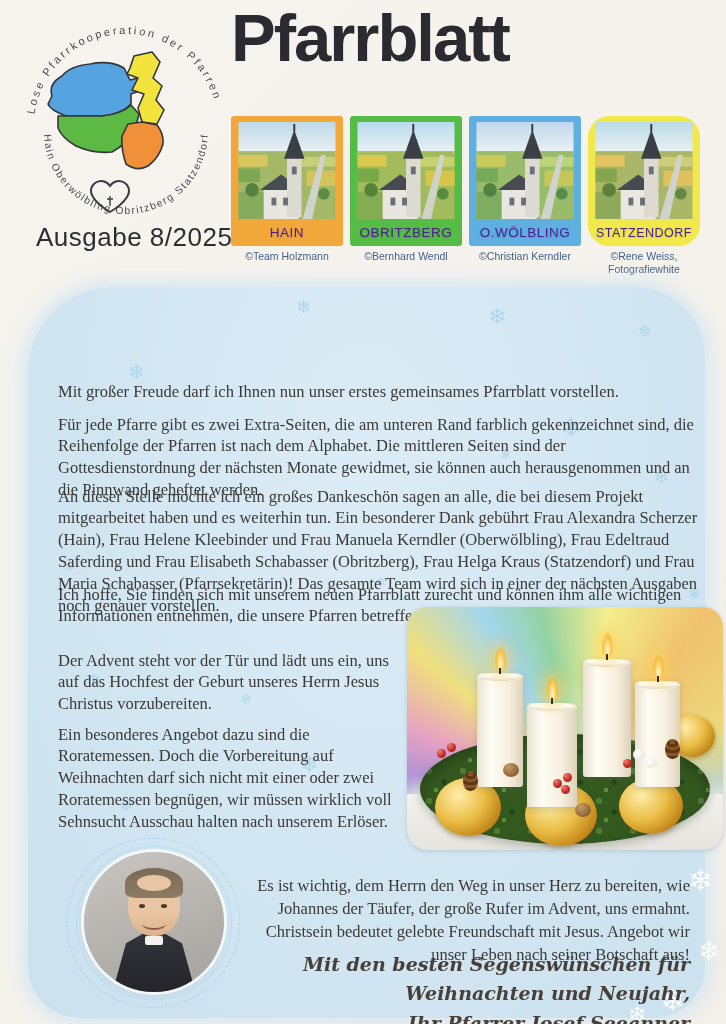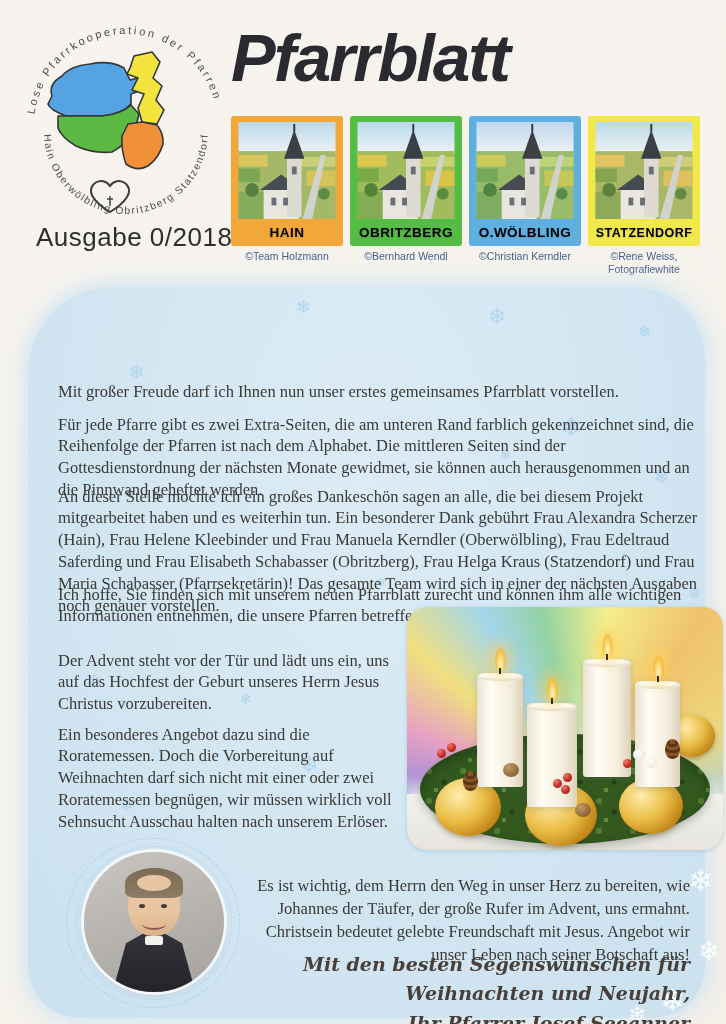--- a/index.html
+++ b/index.html
@@ -4,31 +4,31 @@
 <style>
   html,body{margin:0;padding:0;background:#888;}
   .page{
     position:relative;width:726px;height:1024px;margin:0 auto;
     background:linear-gradient(135deg,#f7f4ef 0%,#f5f2ec 60%,#f3efe9 100%);
     overflow:hidden;font-family:"Liberation Sans",sans-serif;
   }
   
   .logo{position:absolute;left:18px;top:4px;width:216px;height:228px;}
   .issue{position:absolute;left:36px;top:222px;font-size:26px;color:#2e2e30;letter-spacing:.5px;}
-  .title-block{position:absolute;left:231px;top:24px;width:480px;font-style:italic;}
+  .title-block{position:absolute;left:231px;top:4px;width:480px;}
   .main-title{margin:0;font-family:"Liberation Sans",sans-serif;font-weight:bold;
     font-size:67px;line-height:1;color:#2b2a30;letter-spacing:-2px;}
   .sub-title{margin:2px 0 0 2px;font-size:20px;color:#2b2a30;letter-spacing:6.5px;}
   
   .parish-row{position:absolute;left:231px;top:116px;display:flex;gap:7px;}
   .parish-card{width:112px;}
   .parish-frame{border-radius:3px;padding:6px 6px 0 6px;box-sizing:border-box;width:112px;}
   .parish-photo{width:100px;height:97px;overflow:hidden;display:block;}
   .parish-label{height:27px;display:flex;align-items:center;justify-content:center;
-    color:#000000;font-weight:bold;font-size:13.5px;letter-spacing:.5px;
+    color:#4c1d95;font-weight:normal;font-size:13.5px;letter-spacing:.5px;
     text-shadow:0 1px 2px rgba(0,0,0,.15);white-space:nowrap;}
   .parish-credit{margin-top:4px;text-align:center;font-size:10.5px;line-height:1.2;
     color:#44618c;width:112px;}
   
   .letter-box{position:absolute;left:28px;top:287px;width:677px;height:731px;
     border-radius:85px 70px 52px 52px;
     background:radial-gradient(ellipse at 50% 25%,#dcecf6 0%,#d2e6f2 55%,#cbe1ee 100%);
     box-shadow:0 0 18px 6px rgba(210,230,242,.9);}
   .snowflake{position:absolute;color:#aed6ec;pointer-events:none;line-height:1;}
   .snowflake.white{color:rgba(255,255,255,.9);}
@@ -131,21 +131,21 @@
         <path fill="#55a3e0" d="M34,92 Q30,80 44,72 Q52,62 72,60 Q92,56 106,64 L112,76 L128,72 L124,86 L113,90 L113,100 Q104,110 84,112 L48,112 Q32,106 30,100 Z"></path>
         <path fill="#5cb944" d="M40,112 L84,112 Q104,110 113,101 L121,110 L117,126 Q109,140 94,148 Q76,150 58,142 Q44,134 40,124 Z"></path>
         <path fill="#f2e43c" d="M112,64 L116,52 L134,48 L142,58 L135,74 L144,82 L138,96 L146,106 L139,120 L124,118 L120,104 L126,90 L114,86 L120,74 L109,70 Z"></path>
         <path fill="#f0913a" d="M110,120 L124,118 L139,121 Q146,130 145,140 Q141,154 130,162 Q119,168 108,160 Q103,146 104,132 Z"></path>
       </g>
 
       <path fill="none" stroke="#3c3c3e" stroke-width="2" d="M92,182 c-7,-11 -25,-2 -17,11 c5,8 17,15 17,15 c0,0 12,-7 17,-15 c8,-13 -10,-22 -17,-11 z"></path>
       <path fill="none" stroke="#3c3c3e" stroke-width="1.4" d="M92,192 l0,10 M89,195 l6,0"></path>
     </svg>
   </div>
-  <div class="issue">Ausgabe 0/2018</div>
+  <div class="issue">Ausgabe 8/2025</div>
 
   <div class="title-block">
     <h1 class="main-title">Pfarrblatt</h1>
   </div>
 
   <div class="parish-row">
     <svg width="0" height="0" style="position:absolute">
       <defs>
         <linearGradient id="skyG" x1="0" y1="0" x2="0" y2="1">
           <stop offset="0" stop-color="#bcd9ea"></stop>
@@ -198,21 +198,21 @@
       <div class="parish-frame" style="background: rgb(95, 176, 225);">
         <svg class="parish-photo" viewBox="0 0 100 100" style="filter:hue-rotate(8deg)">
             <use href="#church-art"></use>
           </svg>
         <div class="parish-label">O.WÖLBLING</div>
       </div>
       <div class="parish-credit">©Christian Kerndler</div>
     </div>
 
     <div class="parish-card">
-      <div class="parish-frame" style="background: rgb(241, 233, 76);">
+      <div class="parish-frame" style="background: rgb(241, 233, 76); border-radius: 21px;">
         <svg class="parish-photo" viewBox="0 0 100 100" style="filter:hue-rotate(-6deg)">
             <use href="#church-art"></use>
           </svg>
         <div class="parish-label" style="font-size:12.5px">STATZENDORF</div>
       </div>
       <div class="parish-credit">©Rene Weiss, Fotografiewhite</div>
     </div>
   </div>
 
   <div class="letter-box"></div>

